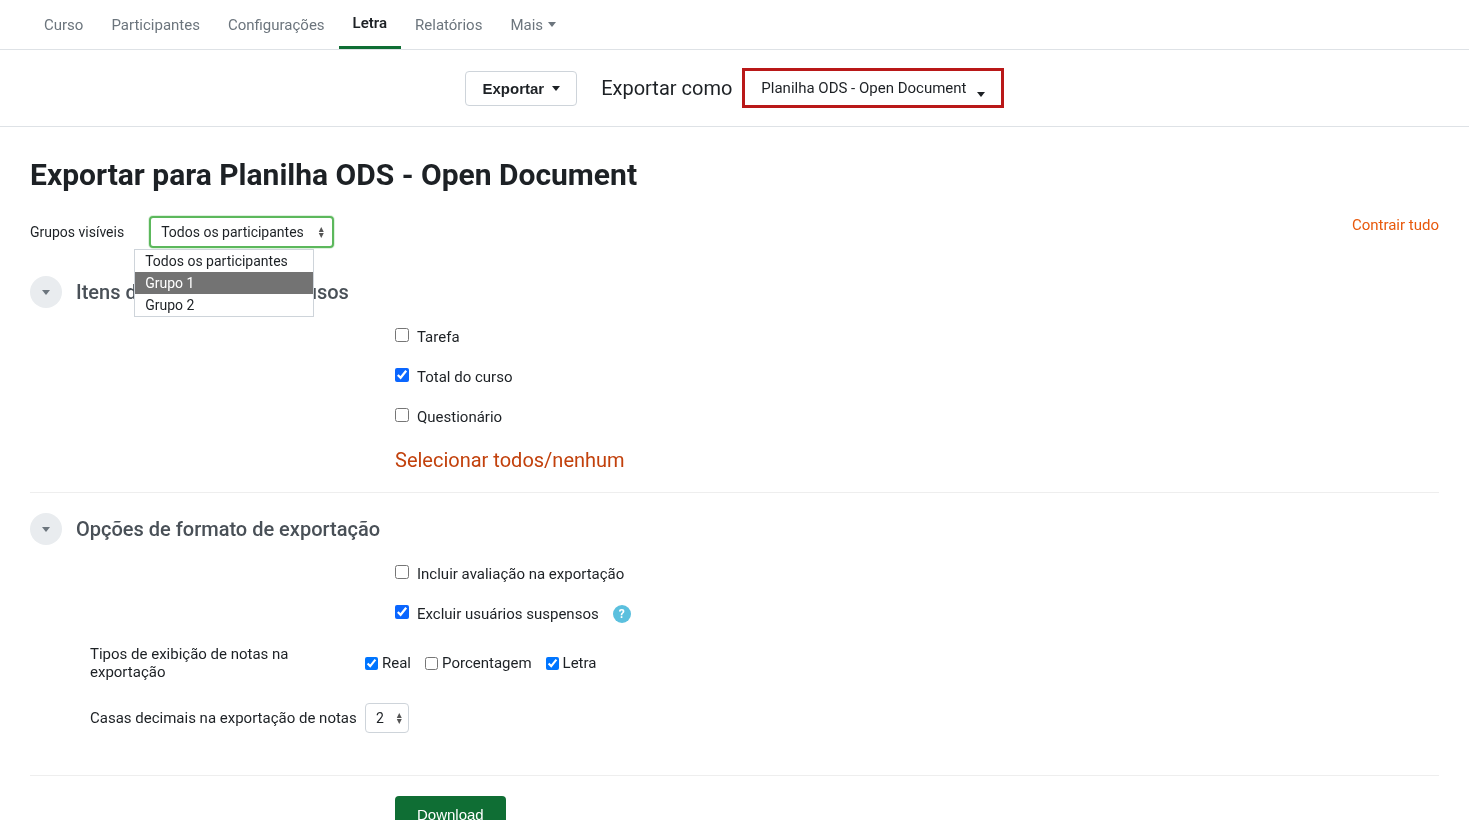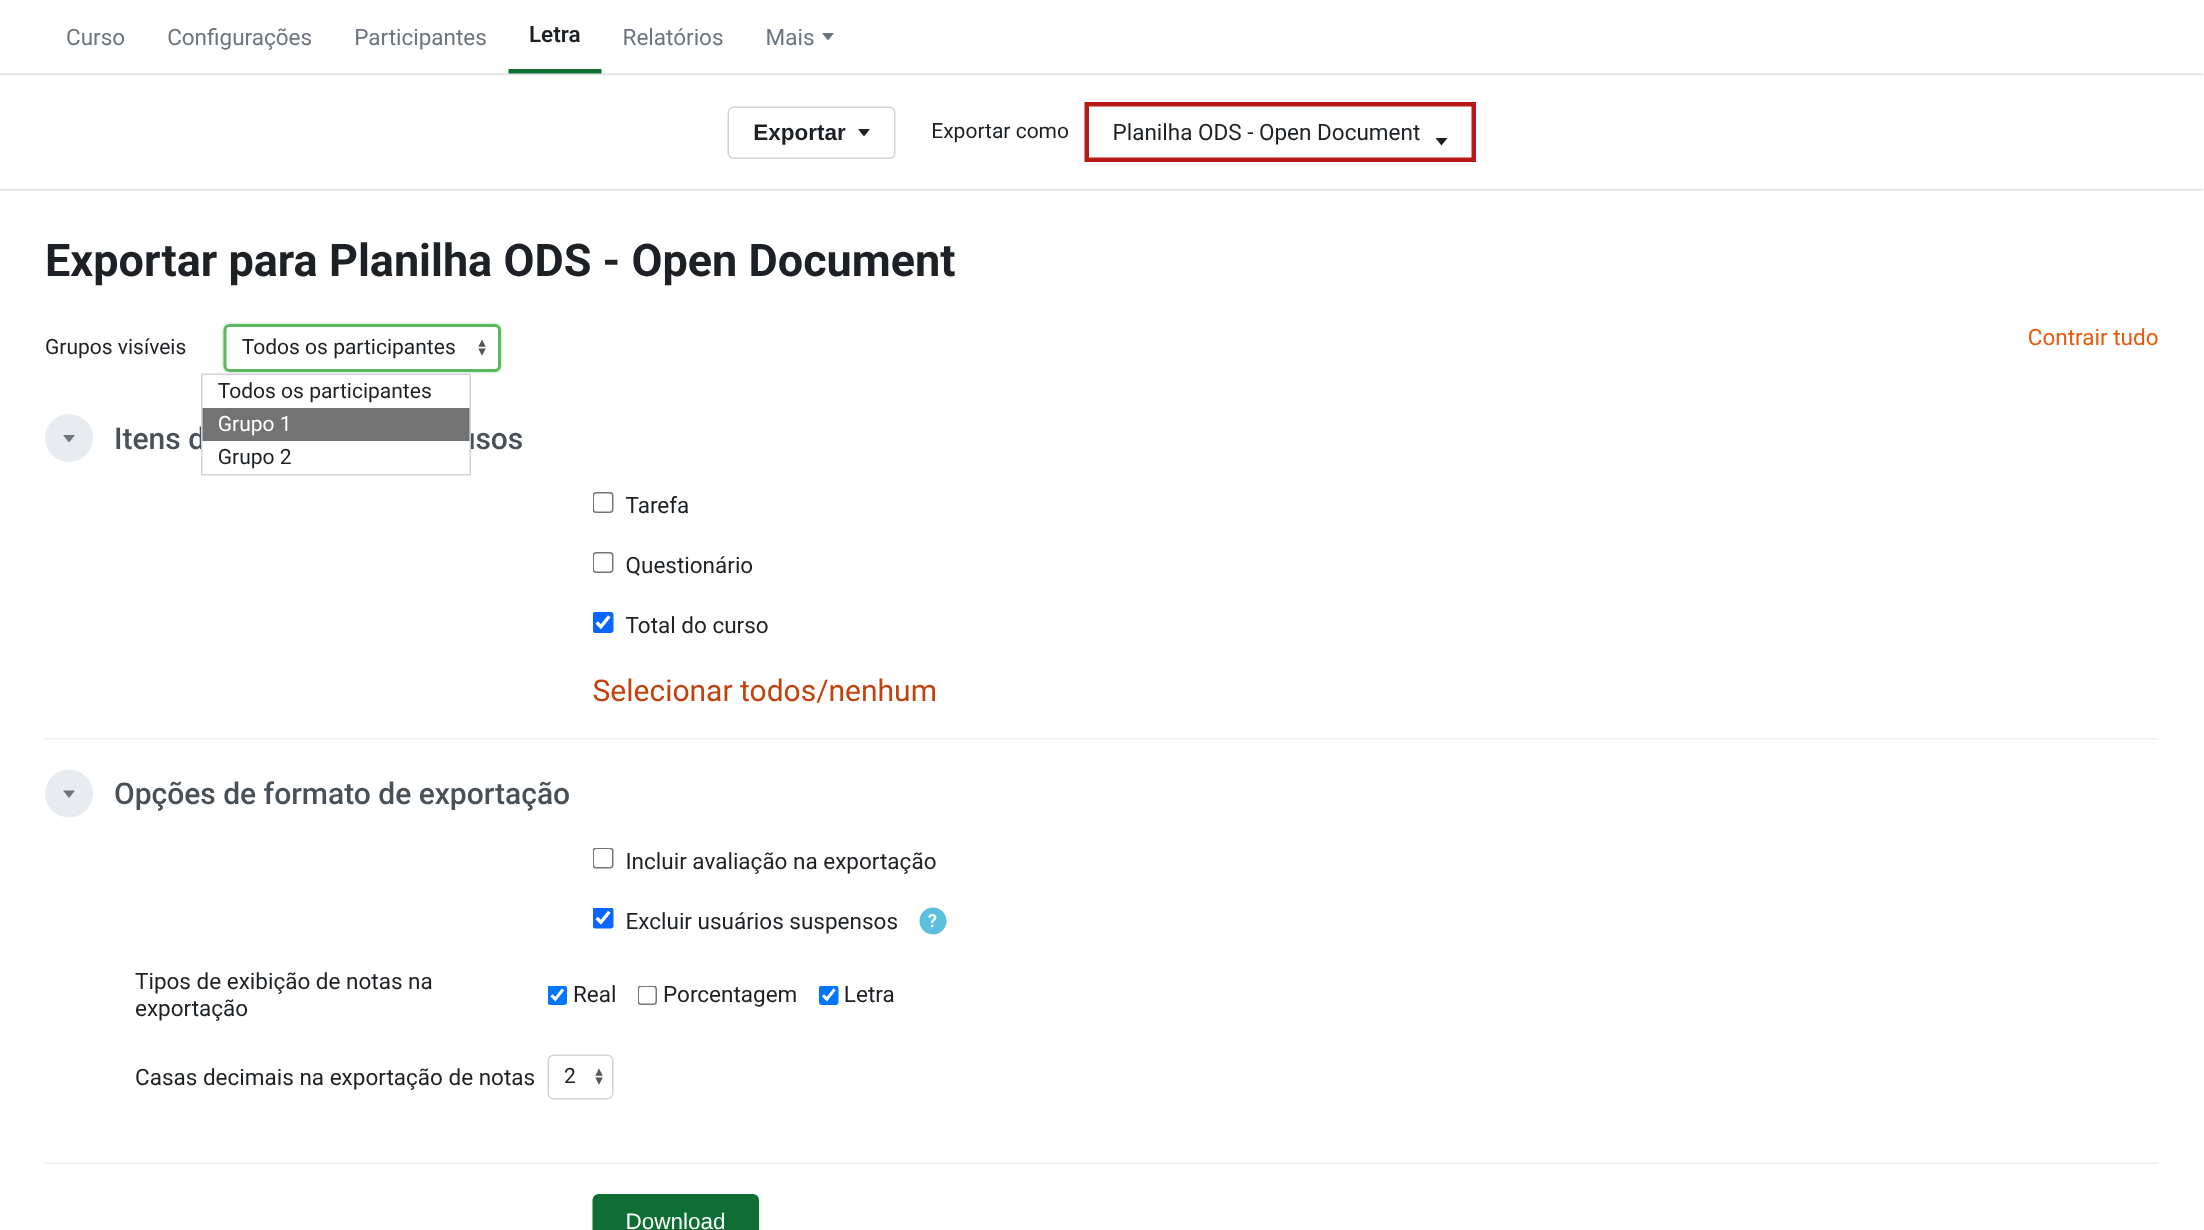--- a/index.html
+++ b/index.html
@@ -50,21 +50,21 @@
     gap: 8px;
     color: #1d2125;
   }
   .export-as-group {
     display: flex;
     align-items: center;
     gap: 10px;
   }
   .export-as-label {
     color: #1d2125;
-    font-size: 14px;
+    font-size: 20px;
   }
   .export-as-select {
     border: 3px solid #b91818;
     background: #fff;
     padding: 8px 16px;
     font-size: 15px;
     cursor: pointer;
     display: flex;
     align-items: flex-end;
     gap: 10px;
@@ -248,24 +248,24 @@
   .first-section-header { margin-top: 6px; }
 </style>
 </head>
 <body>
 
 <div class="nav-tabs" id="nav-tabs">
     <div class="nav-tab">
       <span>Curso</span>
     </div>
     <div class="nav-tab">
+      <span>Participantes</span>
+    </div>
+    <div class="nav-tab">
       <span>Configurações</span>
-    </div>
-    <div class="nav-tab">
-      <span>Participantes</span>
     </div>
     <div class="nav-tab active">
       <span>Letra</span>
     </div>
     <div class="nav-tab">
       <span>Relatórios</span>
     </div>
     <div class="nav-tab">
       <span>Mais</span>
       <span class="chev-down"></span>
@@ -314,26 +314,26 @@
         <span class="chev-down"></span>
       </div>
       <span class="section-title">Itens de nota a serem inclusos</span>
     </div>
     <div class="form-area" id="grade-items-list">
         <div class="checkbox-row">
           <input type="checkbox" style="">
           <span>Tarefa</span>
         </div>
         <div class="checkbox-row">
+          <input type="checkbox" checked="" style="">
+          <span>Total do curso</span>
+        </div>
+        <div class="checkbox-row">
           <input type="checkbox" style="">
           <span>Questionário</span>
-        </div>
-        <div class="checkbox-row">
-          <input type="checkbox" checked="" style="">
-          <span>Total do curso</span>
         </div>
         <div class="link-orange">Selecionar todos/nenhum</div>
       </div>
   </div>
 
   <div class="section">
     <div class="section-header">
       <div class="toggle-circle">
         <span class="chev-down"></span>
       </div>

